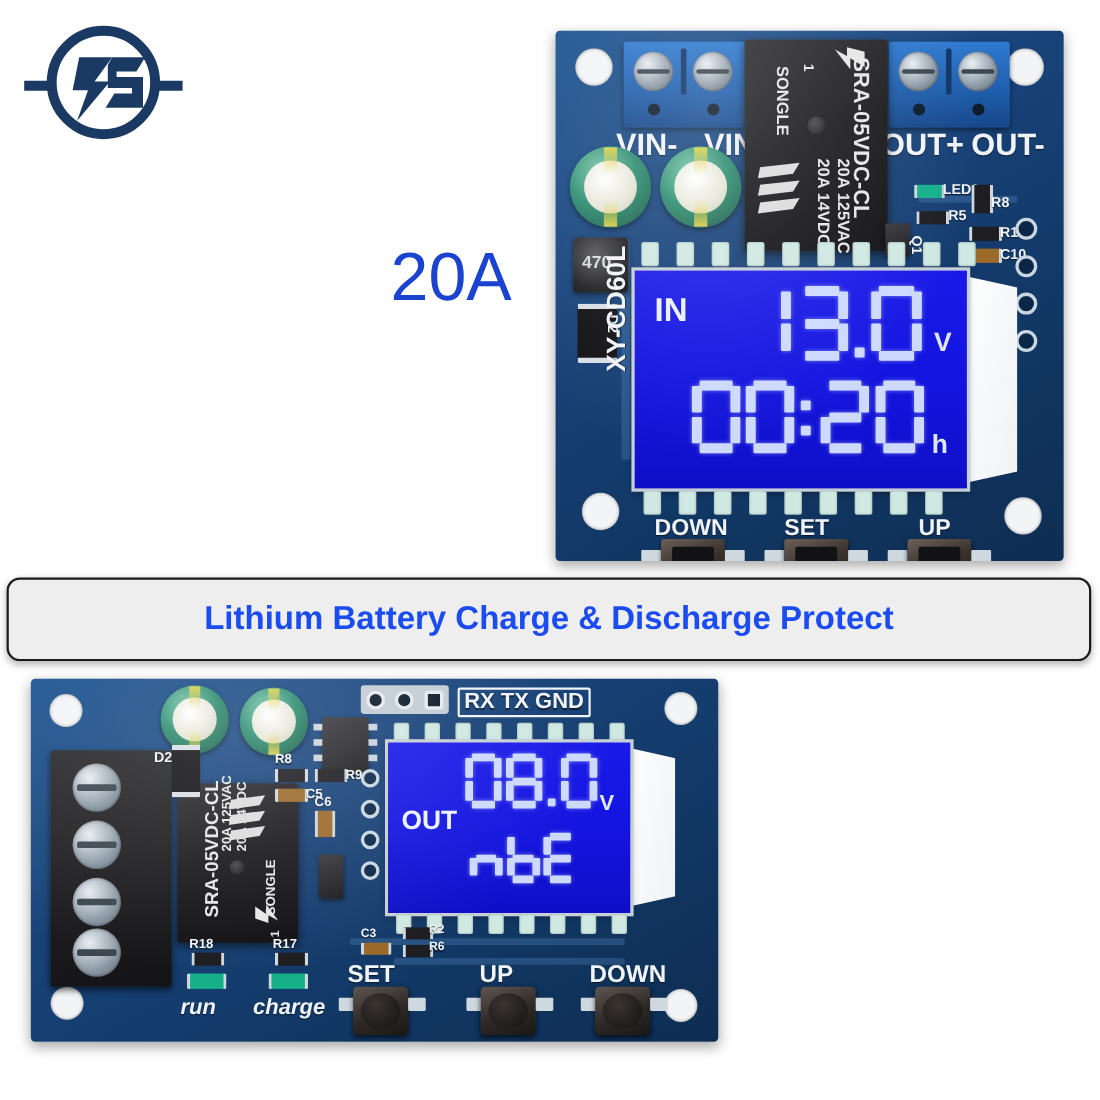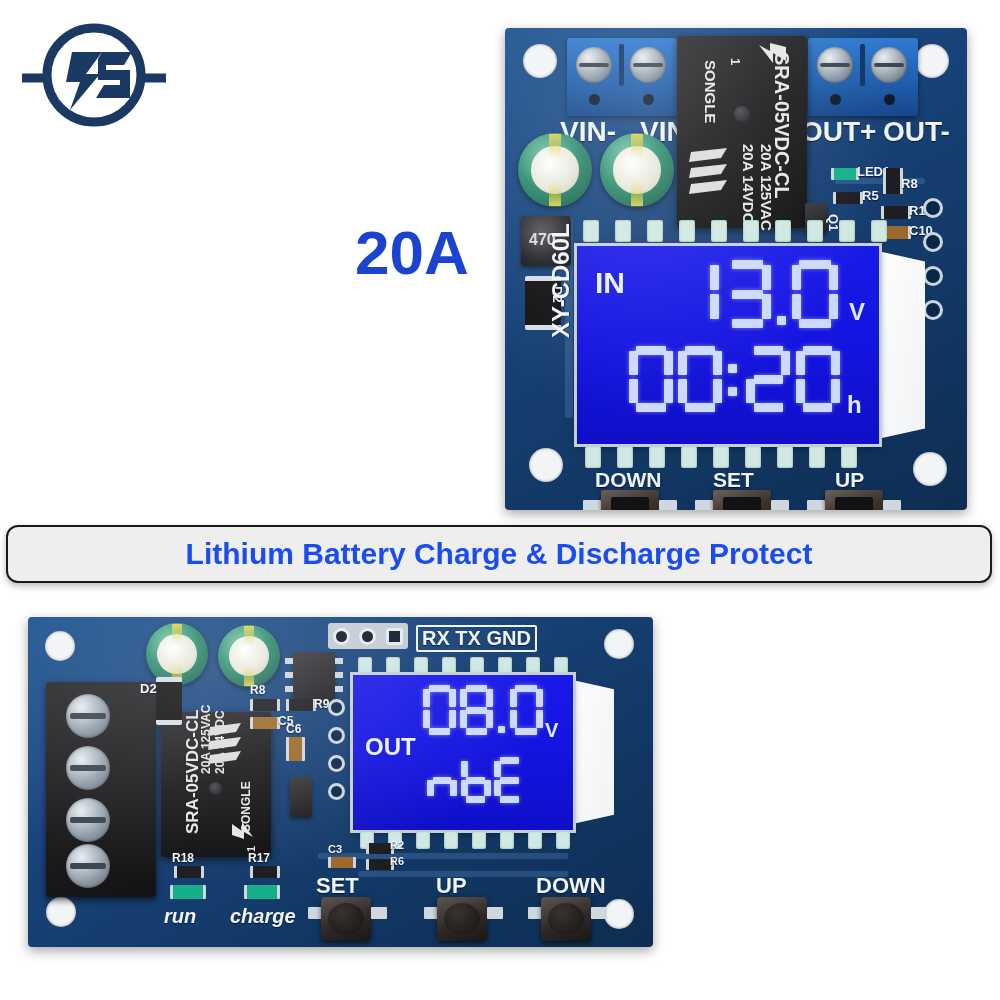--- a/index.html
+++ b/index.html
@@ -9,29 +9,29 @@
     overflow:hidden;position:relative;
   }
   .stage{position:absolute;inset:0;}
 
   
   .logo{position:absolute;left:14px;top:18px;width:160px;height:115px;}
   .logo svg{display:block;}
 
   
   .amp-badge{
-    position:absolute;color:#1a43d0;font-weight:bold;
+    position:absolute;color:#1a43d0;font-weight:normal;
     letter-spacing:0px;line-height:1;
   }
   #amp-20{left:355px;top:222px;font-size:62px;}
   #amp-10{left:693px;top:752px;font-size:56px;}
 
   
   .banner{
-    position:absolute;left:6px;top:525px;width:986px;height:58px;
+    position:absolute;left:6px;top:525px;width:986px;height:76px;
     background:#eeeeee;border:2px solid #1a1a1a;border-radius:12px;
     box-sizing:border-box;display:flex;align-items:center;justify-content:center;
     box-shadow:0 3px 7px rgba(0,0,0,.28);
   }
   .banner-text{
     color:#1b4cf0;font-size:30px;font-weight:bold;white-space:nowrap;
   }
 
   
   .pcb{

